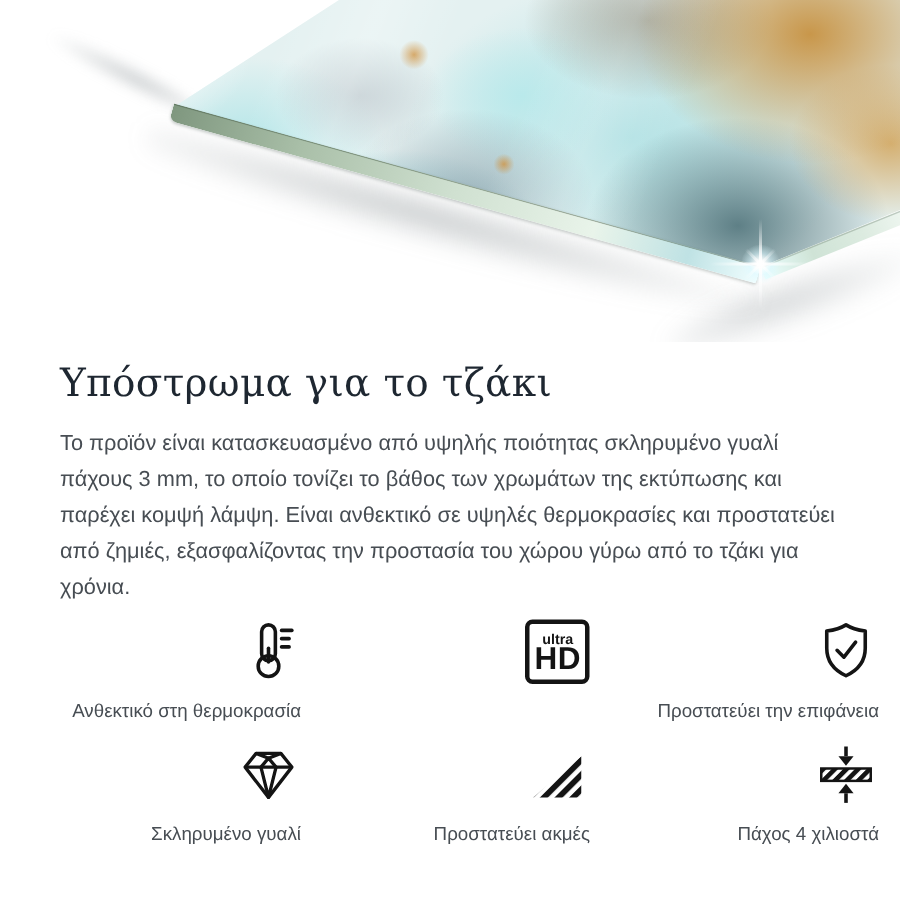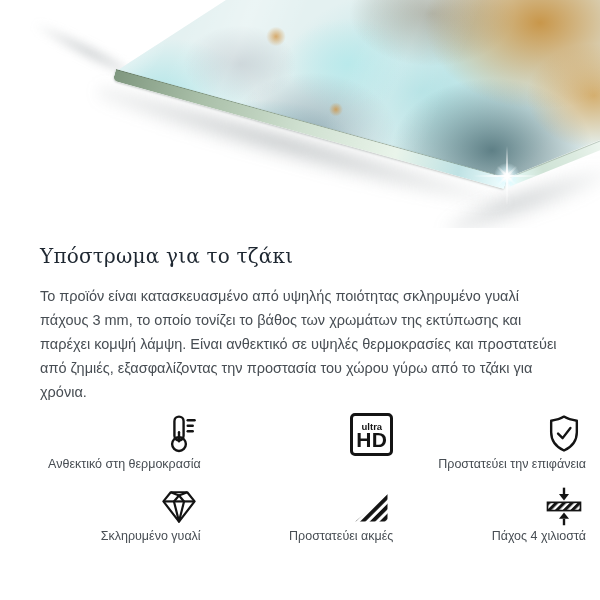--- a/index.html
+++ b/index.html
@@ -77,31 +77,31 @@
   .sparkle .ray.d1{left:-14px;top:-1px;width:28px;height:2px;transform:rotate(45deg);opacity:.8;}
   .sparkle .ray.d2{left:-14px;top:-1px;width:28px;height:2px;transform:rotate(-45deg);opacity:.8;}
   .sparkle .glow{
     position:absolute;left:-13px;top:-13px;width:26px;height:26px;border-radius:50%;
     background:radial-gradient(circle,rgba(255,255,255,.98) 12%,rgba(220,248,255,.55) 40%,rgba(220,248,255,0) 72%);
   }
   
   .content{padding:0 40px;}
   h1{
     margin:12px 0 0 0;font-family:"DejaVu Serif","Liberation Serif",serif;
-    font-weight:400;font-size:20px;line-height:33px;color:#1e2731;letter-spacing:.2px;
+    font-weight:400;font-size:26px;line-height:33px;color:#1e2731;letter-spacing:.2px;
   }
   .desc{margin:11px 0 0 0;max-width:532px;font-size:14.5px;line-height:24px;color:#474d53;}
   
   .features{
     margin-top:6px;padding:0 14px 0 8px;display:grid;
     grid-template-columns:1fr 1fr 1fr;row-gap:10px;
   }
   .feature{display:flex;flex-direction:column;align-items:flex-end;}
   .icon-wrap{height:46px;display:flex;align-items:flex-end;justify-content:center;}
-  .feature .label{font-size:12.5px;color:#474d53;line-height:16px;}
+  .feature .label{margin-top:10px;font-size:12.5px;color:#474d53;line-height:16px;}
   .uhd-box{
     width:37px;height:37px;border:3px solid #141414;border-radius:5px;background:#fff;
     display:flex;flex-direction:column;align-items:center;justify-content:center;color:#141414;
   }
   .uhd-box .t1{font-size:9.5px;font-weight:700;line-height:10px;}
   .uhd-box .t2{font-size:21px;font-weight:800;line-height:15px;letter-spacing:.3px;}
   svg.ic{display:block;}
 </style>
 </head>
 <body>

